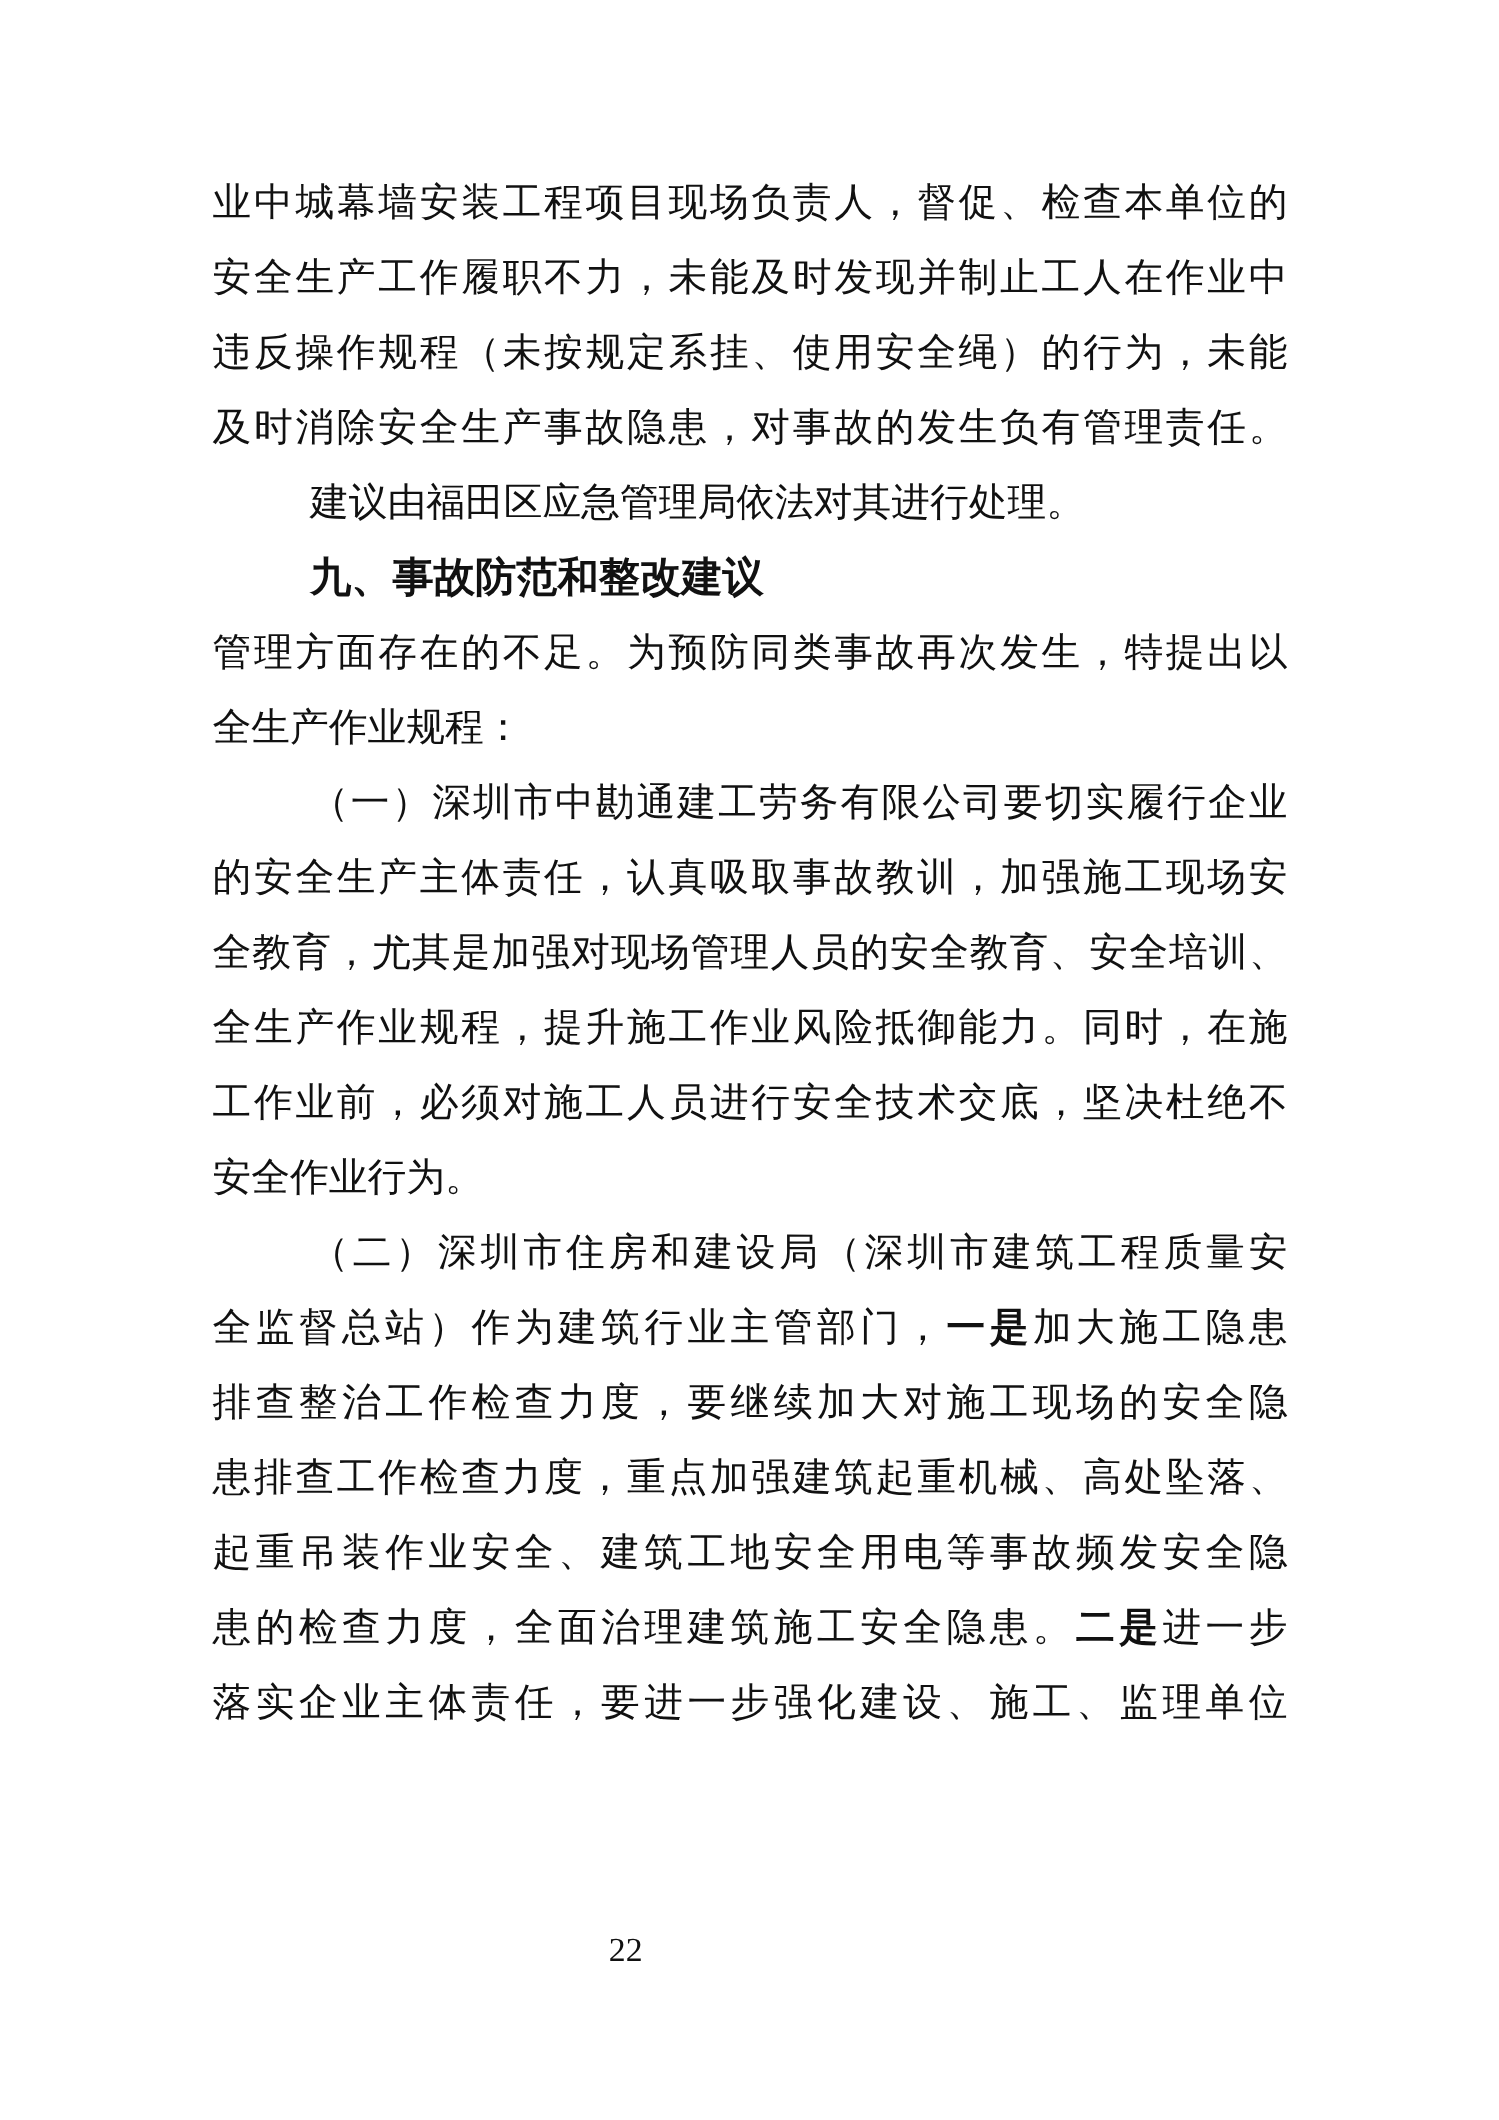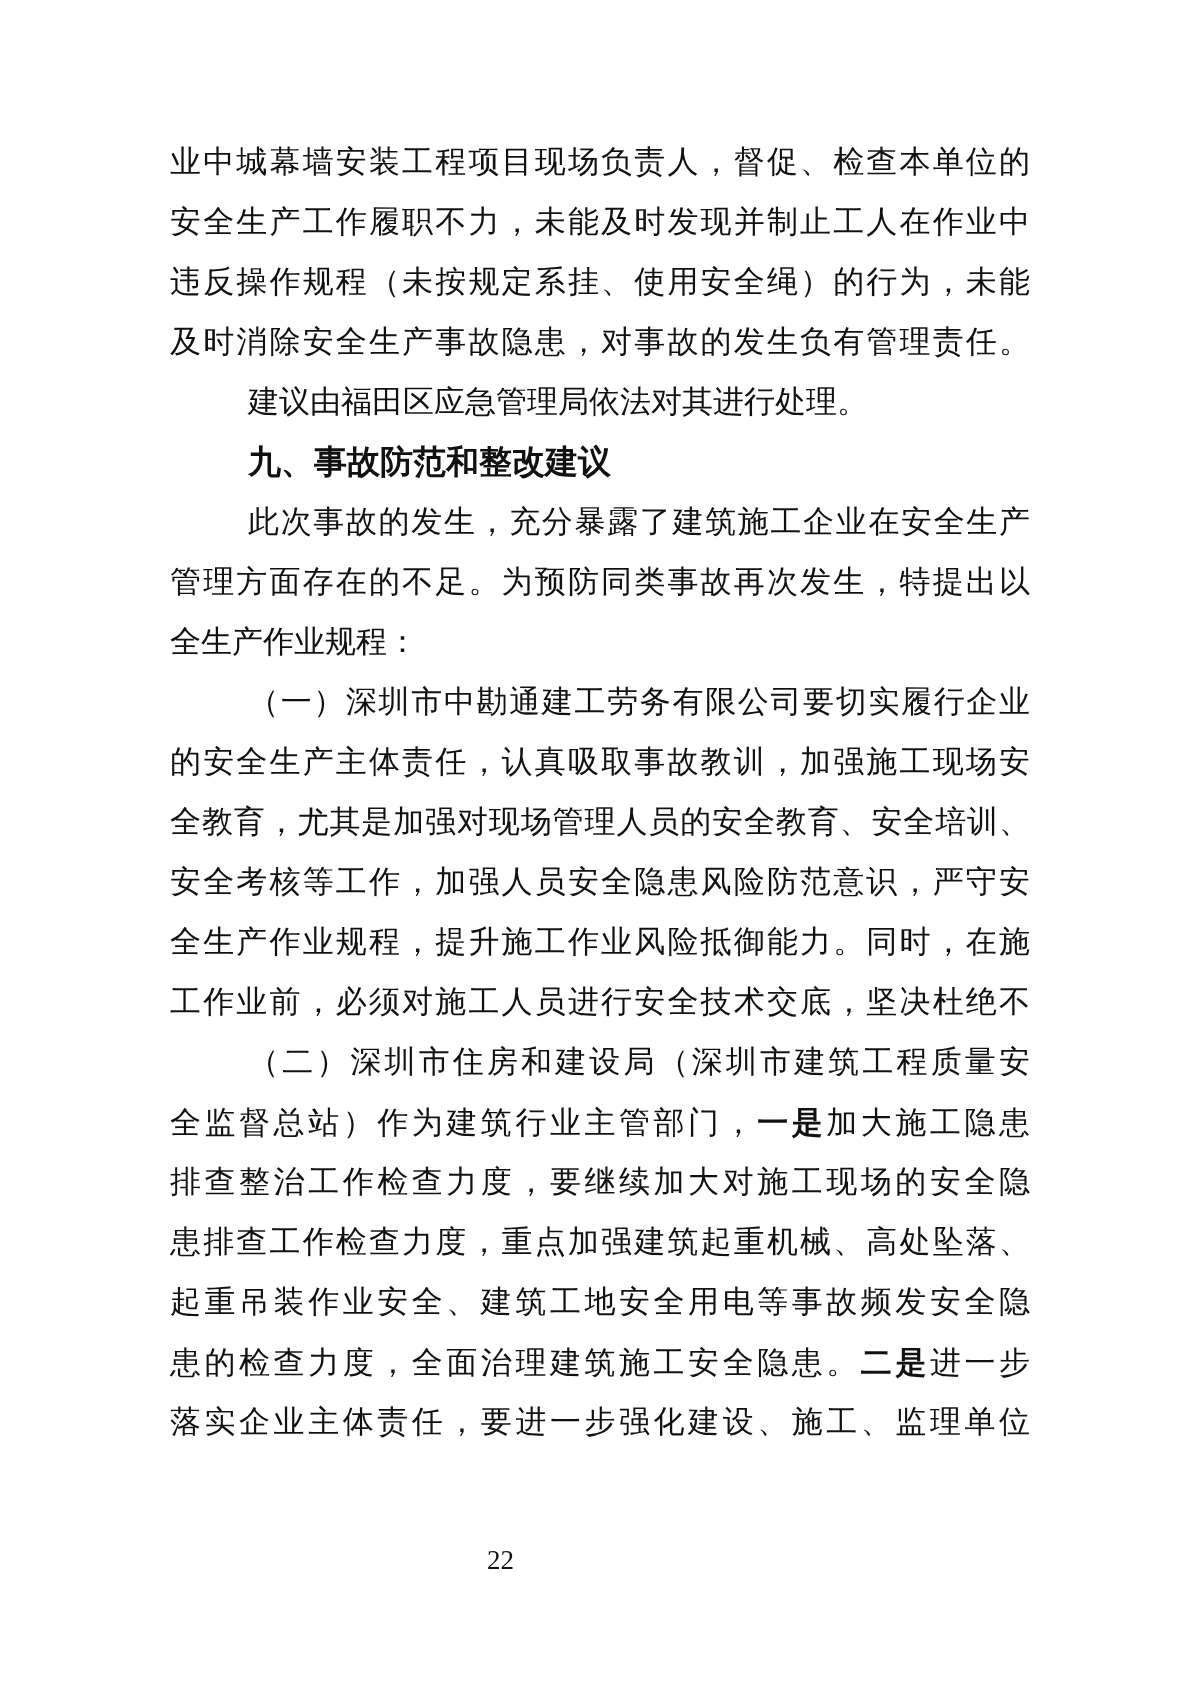--- a/index.html
+++ b/index.html
@@ -72,30 +72,29 @@
 
     <div class="line">业中城幕墙安装工程项目现场负责人，督促、检查本单位的</div>
     <div class="line">安全生产工作履职不力，未能及时发现并制止工人在作业中</div>
     <div class="line">违反操作规程（未按规定系挂、使用安全绳）的行为，未能</div>
     <div class="line">及时消除安全生产事故隐患，对事故的发生负有管理责任。</div>
 
     <div class="line natural indent">建议由福田区应急管理局依法对其进行处理。</div>
 
     <div class="line heading indent">九、事故防范和整改建议</div>
 
-    <div class="line indent">此次事故的发生，充分暴露了建筑施工企业在安全生产</div>
     <div class="line">管理方面存在的不足。为预防同类事故再次发生，特提出以</div>
     <div class="line natural">全生产作业规程：</div>
 
     <div class="line indent">（一）深圳市中勘通建工劳务有限公司要切实履行企业</div>
     <div class="line">的安全生产主体责任，认真吸取事故教训，加强施工现场安</div>
     <div class="line">全教育，尤其是加强对现场管理人员的安全教育、安全培训、</div>
-    <div class="line">安全考核等工作，加强人员安全隐患风险防范意识，严守安</div>
     <div class="line">全生产作业规程，提升施工作业风险抵御能力。同时，在施</div>
     <div class="line">工作业前，必须对施工人员进行安全技术交底，坚决杜绝不</div>
+    <div class="line natural">安全作业行为。</div>
 
     <div class="line indent">（二）深圳市住房和建设局（深圳市建筑工程质量安</div>
     <div class="line">
       <span>全监督总站）作为建筑行业主管部门，</span><span class="b">一是</span><span>加大施工隐患</span>
     </div>
     <div class="line">排查整治工作检查力度，要继续加大对施工现场的安全隐</div>
     <div class="line">患排查工作检查力度，重点加强建筑起重机械、高处坠落、</div>
     <div class="line">起重吊装作业安全、建筑工地安全用电等事故频发安全隐</div>
     <div class="line">
       <span>患的检查力度，全面治理建筑施工安全隐患。</span><span class="b">二是</span><span>进一步</span>

